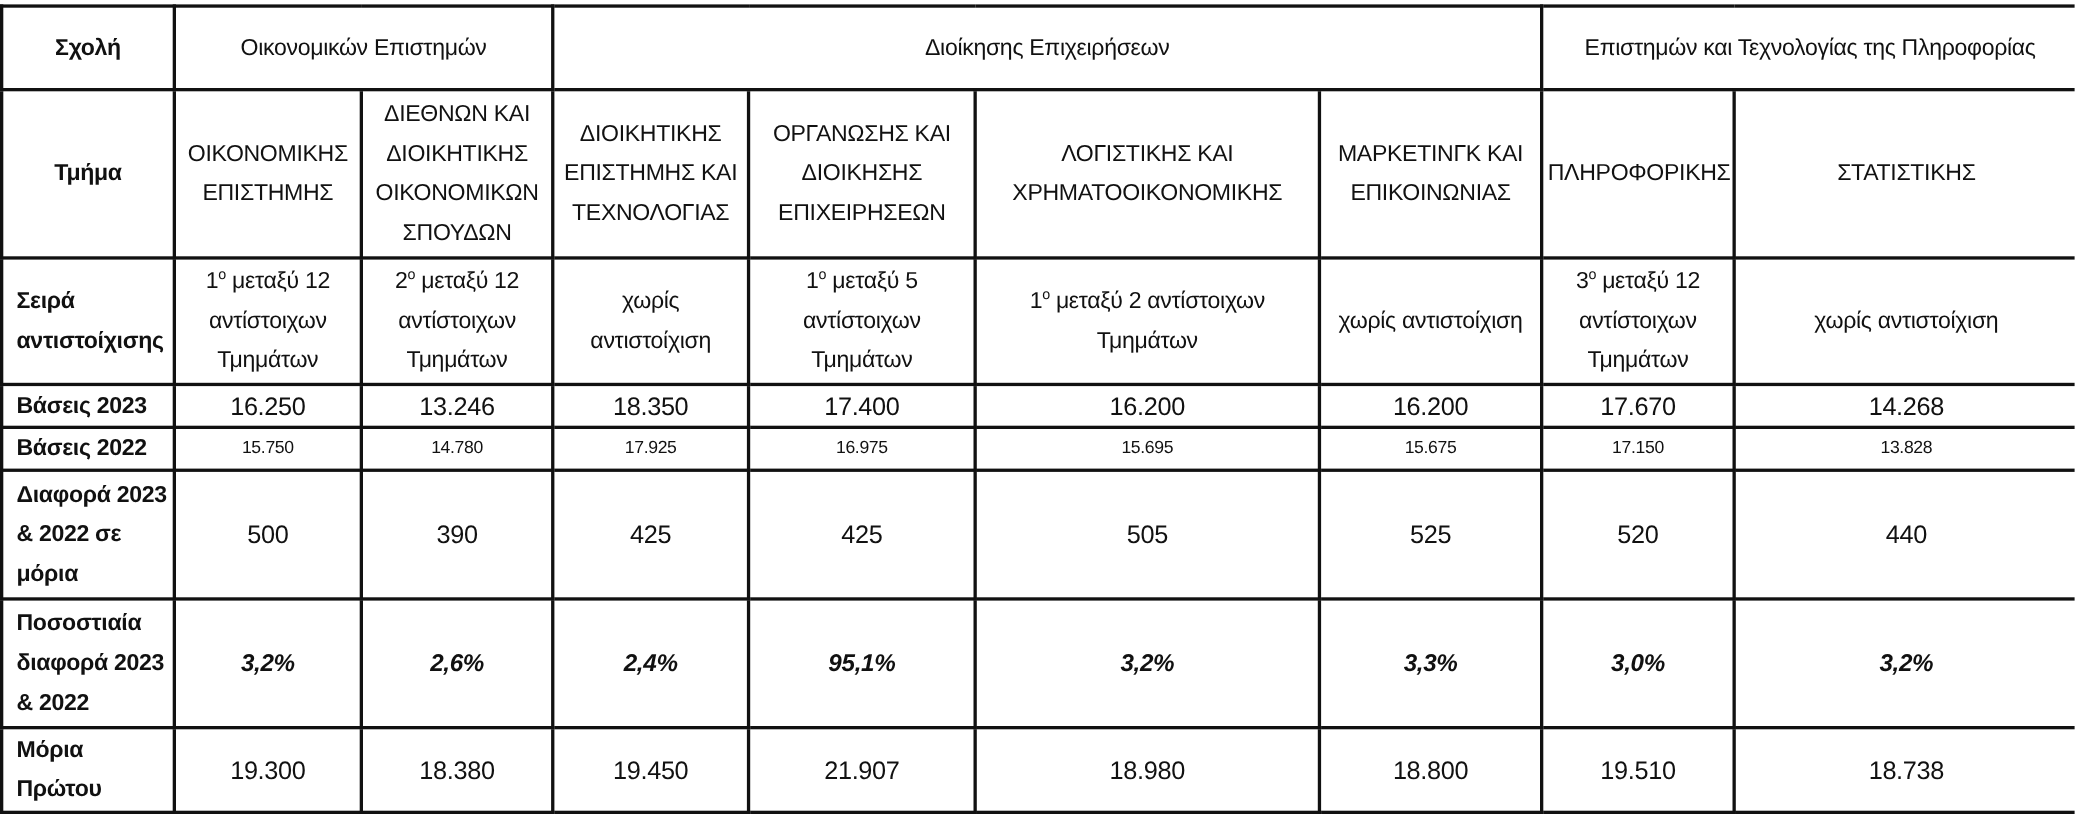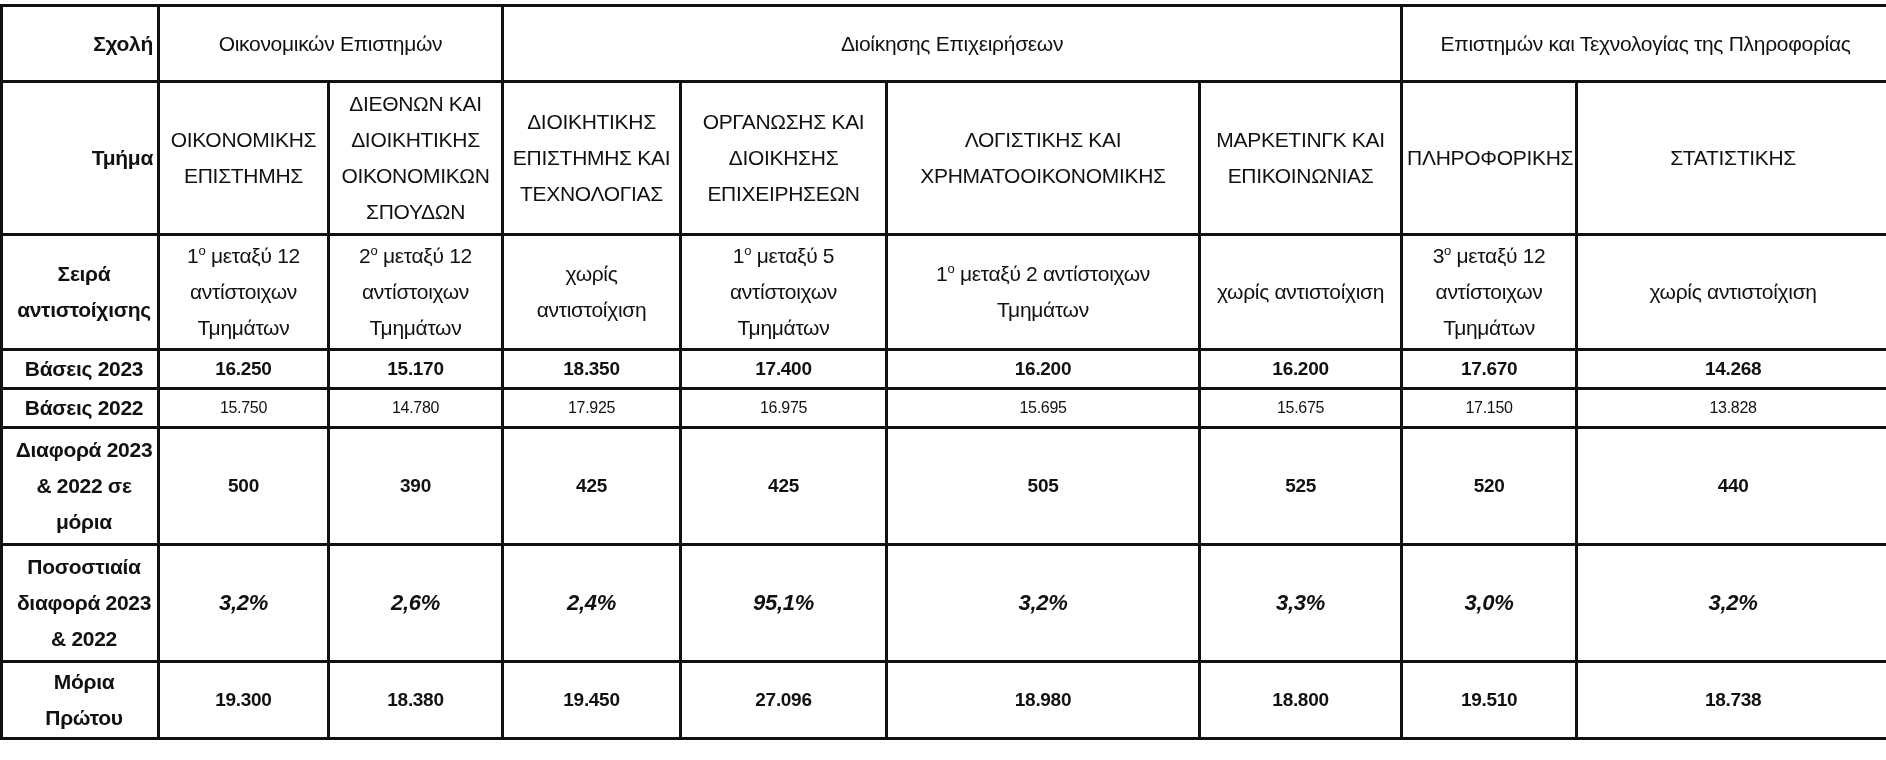--- a/index.html
+++ b/index.html
@@ -1,23 +1,23 @@
 <!DOCTYPE html>
 <html><head>
 <meta charset="utf-8">
 <style>
   html, body { margin: 0; padding: 0; background: #ffffff; }
   body { width: 1886px; height: 760px; overflow: hidden; position: relative;
          font-family: "Liberation Sans", "DejaVu Sans", sans-serif; color: #111; }
   table { position: absolute; left: 0; top: 4px; border-collapse: collapse; table-layout: fixed; width: 1888px; }
   td { border: 3px solid #111; text-align: center; vertical-align: middle; padding: 0 4px;
        font-size: 21px; line-height: 36px; letter-spacing: -0.3px; }
-  td.rowhead { text-align: center; font-weight: bold; padding-left: 12px; }
-  td.rowhead.center { text-align: right; padding-left: 4px; }
-  td.bold { font-weight: bold; font-size: 19px; }
+  td.rowhead { text-align: left; font-weight: bold; padding-left: 12px; }
+  td.rowhead.center { text-align: center; padding-left: 4px; }
+  td.bold { font-weight: normal; font-size: 23px; }
   td.italic { font-weight: bold; font-style: italic; font-size: 22px; }
   td.first { font-size: 16px; }
   tr.r-school td { height: 73px; }
   tr.r-dept td { height: 150px; }
   tr.r-order td { height: 112px; }
   tr.r-b23 td { height: 33px; }
   tr.r-b22 td { height: 34px; margin-top: 19px; }
   tr.r-diff td { height: 114px; }
   tr.r-pct td { height: 114px; }
   tr.r-first td { height: 74px; }
@@ -64,21 +64,21 @@
       <td class="order-cell">χωρίς αντιστοίχιση</td>
       <td class="order-cell"><span>1</span><sup>o</sup><span> μεταξύ 5 αντίστοιχων Τμημάτων</span></td>
       <td class="order-cell"><span>1</span><sup>o</sup><span> μεταξύ 2 αντίστοιχων Τμημάτων</span></td>
       <td class="order-cell">χωρίς αντιστοίχιση</td>
       <td class="order-cell"><span>3</span><sup>o</sup><span> μεταξύ 12 αντίστοιχων Τμημάτων</span></td>
       <td class="order-cell">χωρίς αντιστοίχιση</td>
     </tr>
     <tr class="r-b23">
       <td class="rowhead">Βάσεις 2023</td>
       <td class="bold">16.250</td>
-      <td class="bold">15.170</td>
+      <td class="bold">13.246</td>
       <td class="bold">18.350</td>
       <td class="bold">17.400</td>
       <td class="bold">16.200</td>
       <td class="bold">16.200</td>
       <td class="bold">17.670</td>
       <td class="bold">14.268</td>
     </tr>
     <tr class="r-b22">
       <td class="rowhead">Βάσεις 2022</td>
       <td class="first">15.750</td>
@@ -110,20 +110,20 @@
       <td class="italic">3,2%</td>
       <td class="italic">3,3%</td>
       <td class="italic">3,0%</td>
       <td class="italic">3,2%</td>
     </tr>
     <tr class="r-first">
       <td class="rowhead">Μόρια Πρώτου</td>
       <td class="bold">19.300</td>
       <td class="bold">18.380</td>
       <td class="bold">19.450</td>
-      <td class="bold">27.096</td>
+      <td class="bold">21.907</td>
       <td class="bold">18.980</td>
       <td class="bold">18.800</td>
       <td class="bold">19.510</td>
       <td class="bold">18.738</td>
     </tr>
   </tbody>
 </table>
 
 </body></html>

